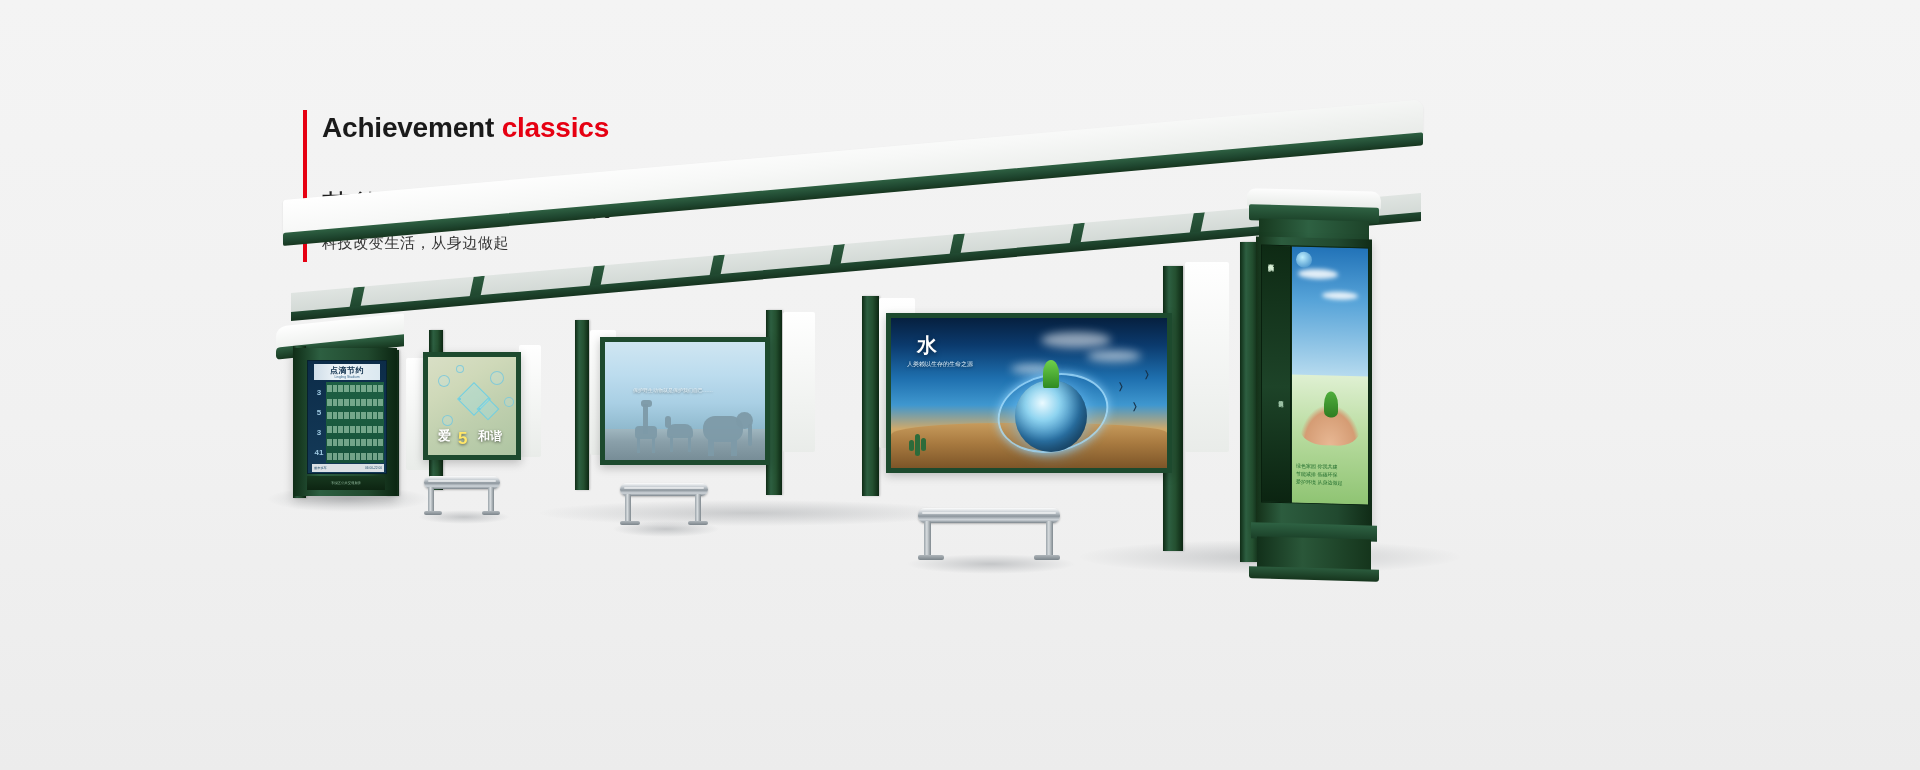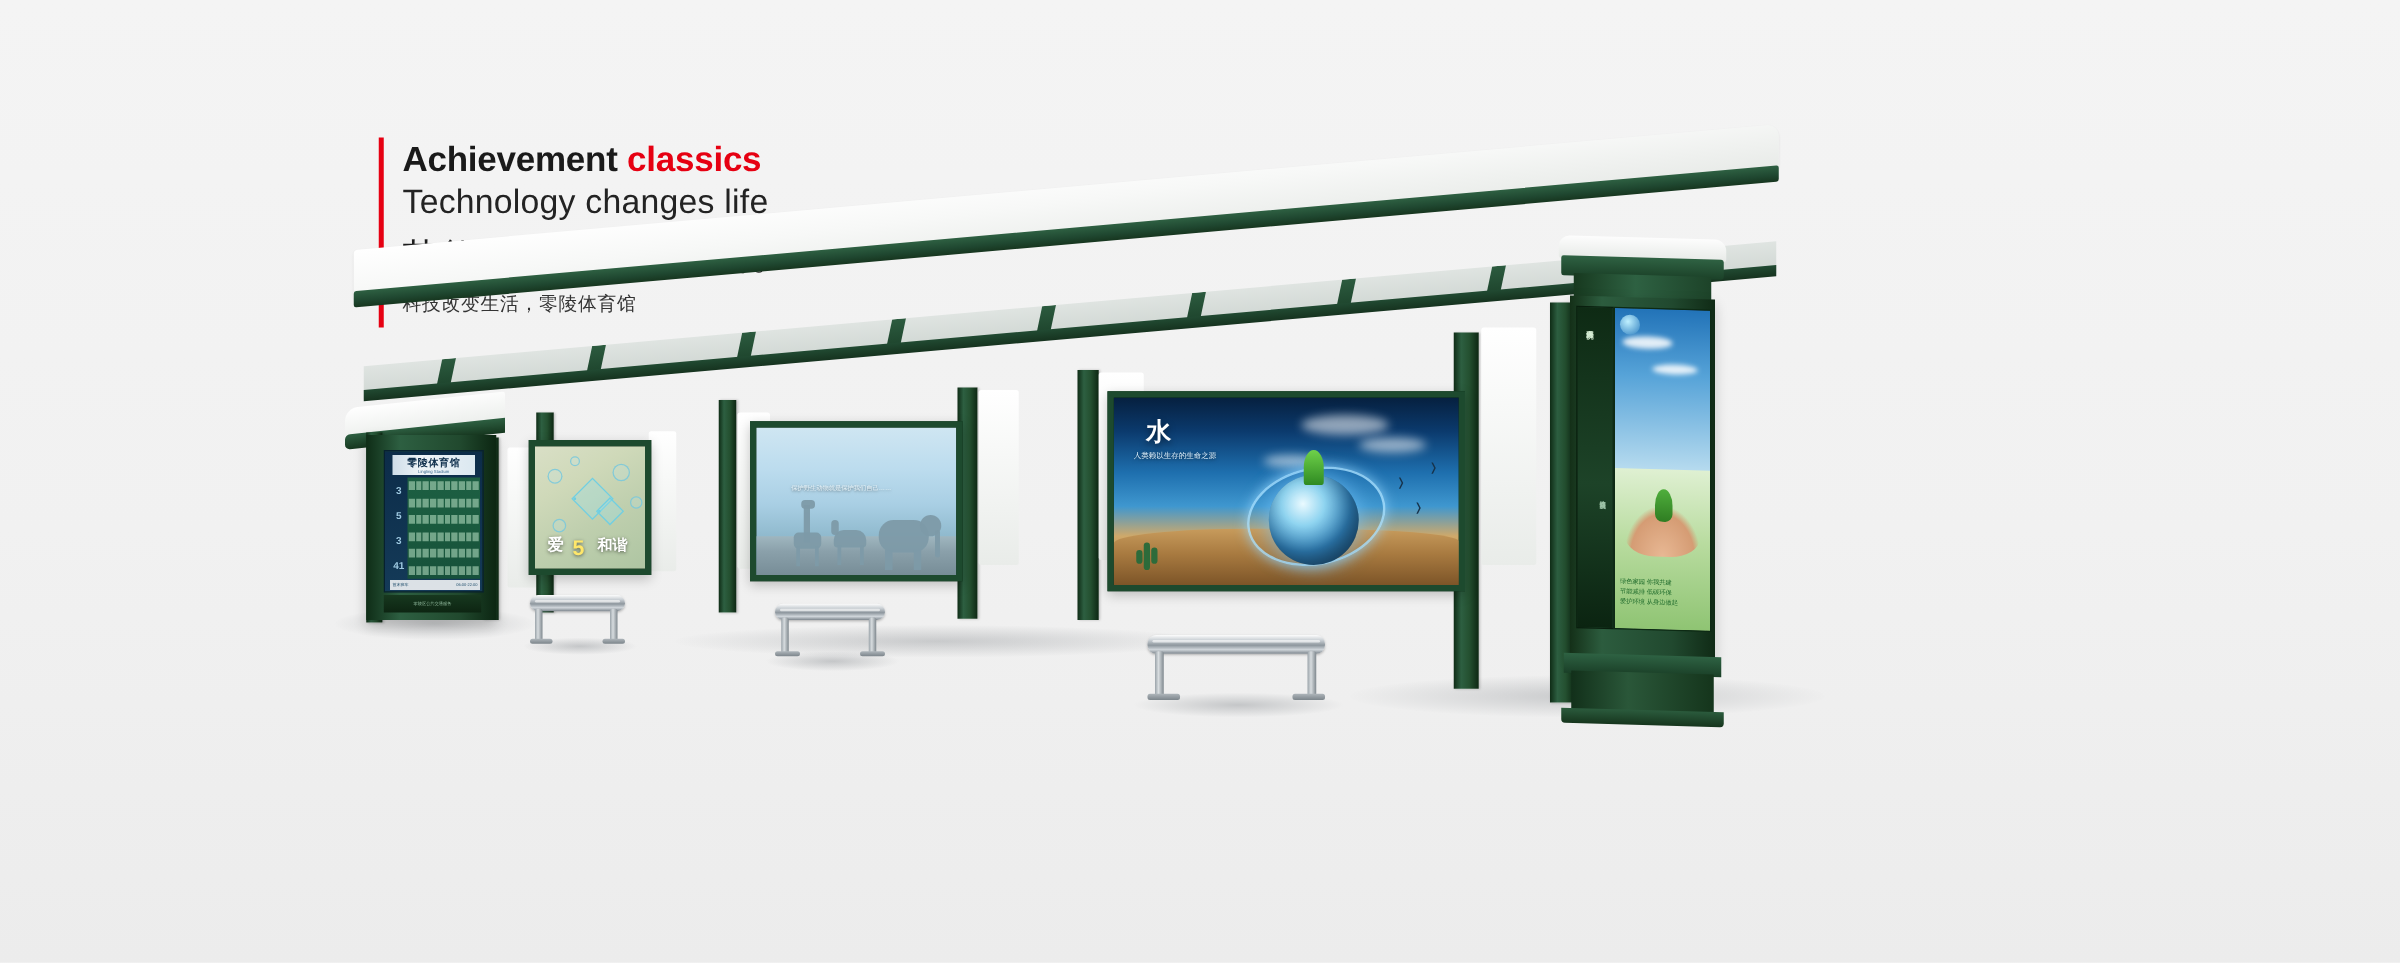--- a/index.html
+++ b/index.html
@@ -564,25 +564,24 @@
 </head>
 <body>
 
 <div id="stage">
 
   <div id="headline">
     <div id="redbar"></div>
 
     <div id="h-en1" class="h-line"><span>Achievement </span><span class="red">classics</span></div>
 
-    <div id="h-en2" class="h-line">Technology changes life</div>
 
     <div id="h-cn1" class="h-line">节能降耗，低碳生活。</div>
 
-    <div id="h-cn2" class="h-line">科技改变生活，零陵体育馆</div>
+    <div id="h-cn2" class="h-line">科技改变生活，从身边做起</div>
   </div>
 
   <div id="shelter">
 
     <div class="gshadow" style="left:268px; top:486px; width:160px; height:26px;"></div>
     <div class="gshadow" style="left:540px; top:500px; width:420px; height:26px;"></div>
     <div class="gshadow" style="left:1080px; top:540px; width:380px; height:34px;"></div>
 
     <div id="roof-top" class="roof-skin"></div>
     <div id="roof-front" class="roof-skin"></div>
@@ -619,21 +618,21 @@
 
     <div class="post-cap" style="left:879px; top:298px; width:36px; height:150px;"></div>
     <div class="post" style="left:1163px; top:266px; width:20px; height:285px;"></div>
 
     <div class="post-cap" style="left:1185px; top:262px; width:44px; height:190px;"></div>
     <div class="post" style="left:1240px; top:242px; width:20px; height:320px;"></div>
 
     <div id="kiosk">
       <div id="kiosk-screen">
         <div id="kiosk-head">
-          <div class="cn">零陵体育馆</div>
+          <div class="cn">点滴节约</div>
           <div class="en">Lingling Stadium</div>
         </div>
 
         <div id="kiosk-grid">
           <div id="kiosk-nums">
             <span>3</span>
             <span>5</span>
             <span>3</span>
             <span>41</span>
           </div>

